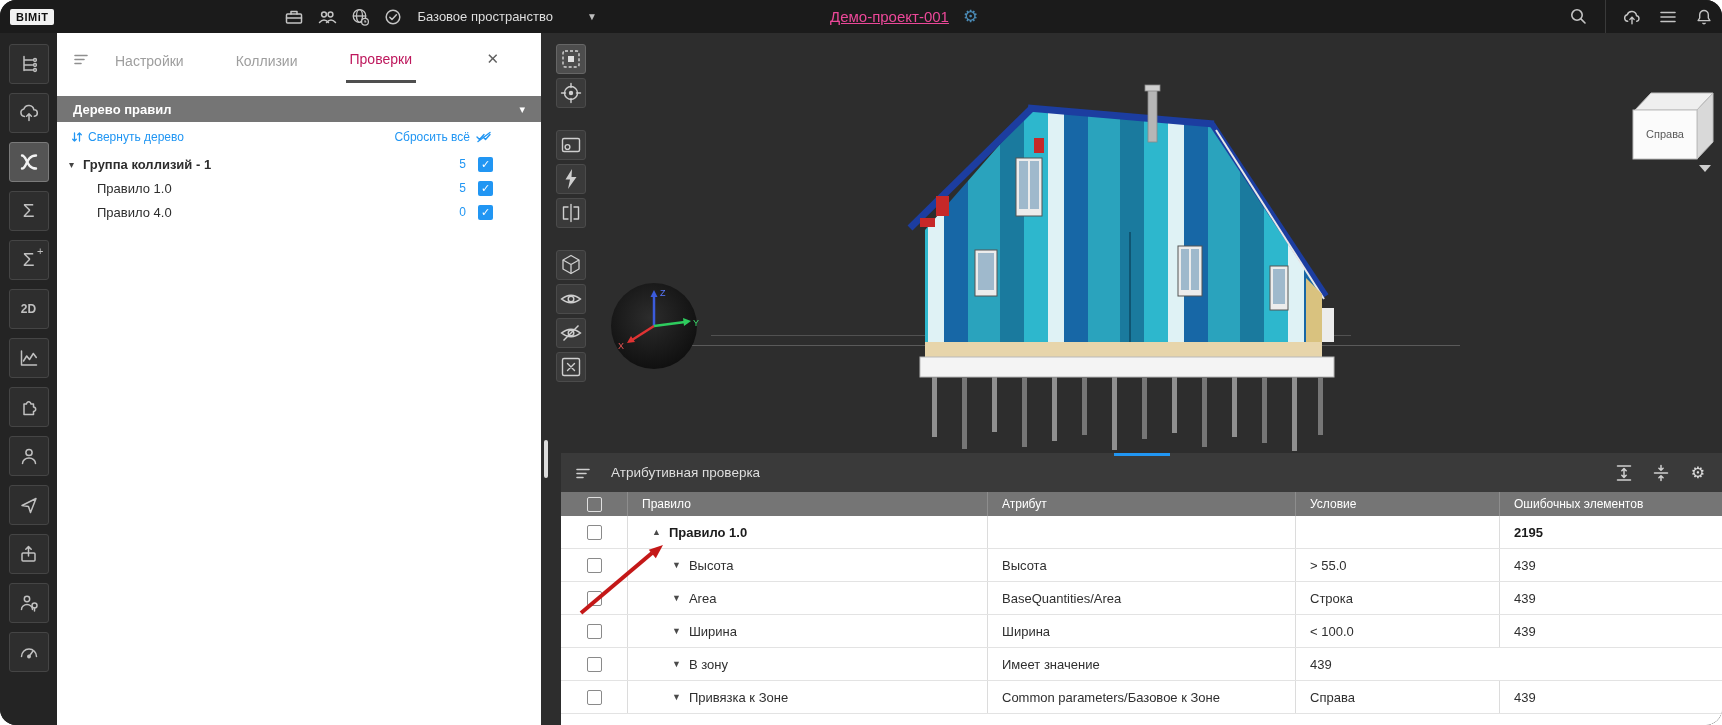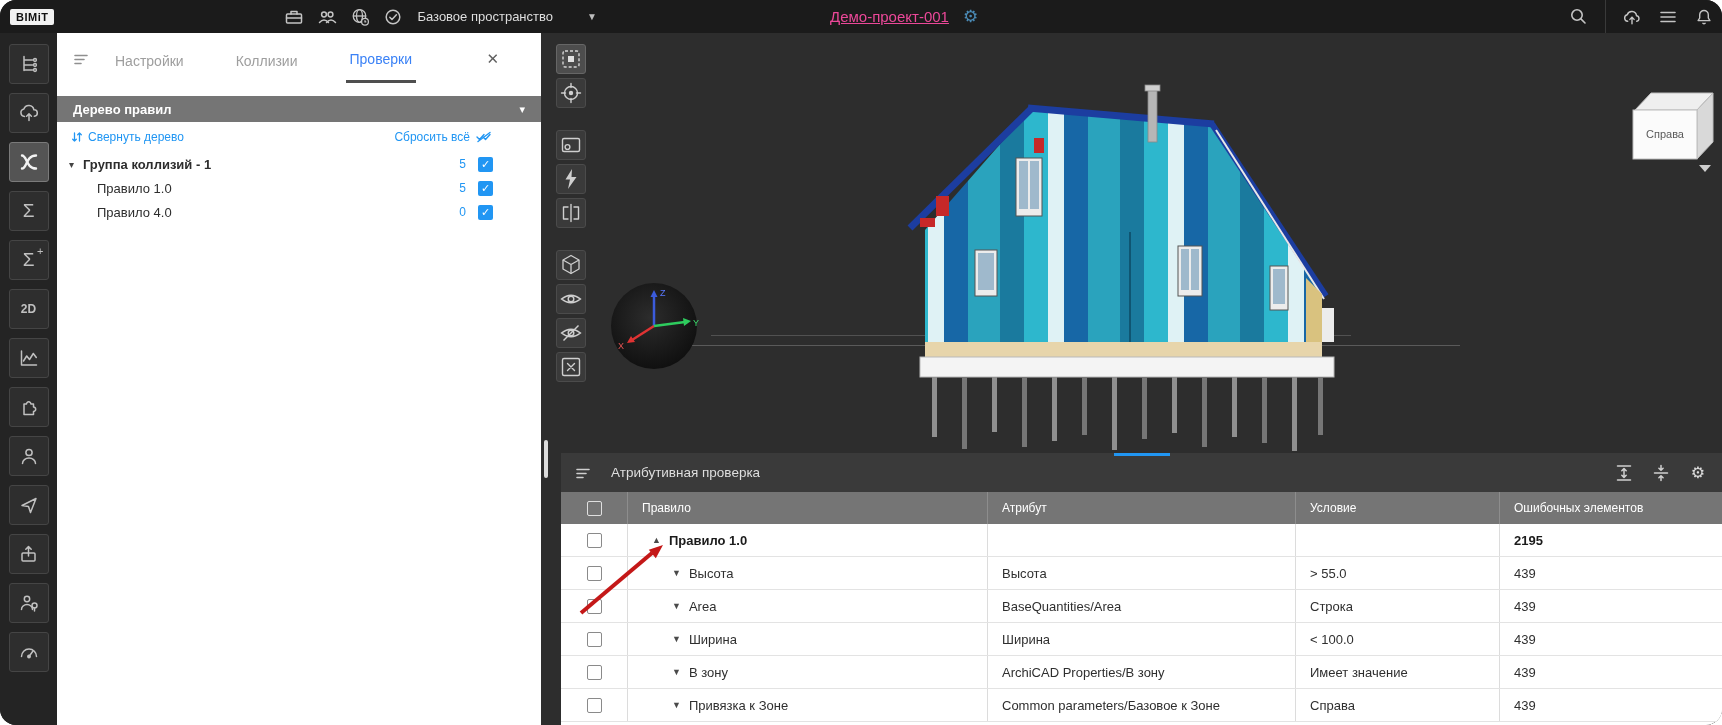--- a/index.html
+++ b/index.html
@@ -25,21 +25,21 @@
   .sigma{font-size:19px;}
   .sigplus{position:relative;font-size:19px;}
   .sigplus .plus{position:absolute;top:-4px;right:-9px;font-size:11px;}
   .twod{font-size:12px;font-weight:bold;}
 
   
   .panel{position:absolute;left:57px;top:33px;width:484px;height:692px;background:#ffffff;}
   .tabbar{height:52px;display:flex;align-items:center;padding:0 42px 0 16px;box-sizing:border-box;}
   .hamb{margin-right:22px;display:flex;cursor:pointer;}
   .tab{font-size:14px;color:#9e9e9e;margin-right:44px;padding:16px 4px 13px;cursor:pointer;}
-  .tab.active{color:#3b82f6;border-bottom:3px solid #4f4f4f;text-align:center;}
+  .tab.active{color:#be185d;border-bottom:3px solid #4f4f4f;text-align:center;}
   .tab-close{margin-left:auto;color:#5f5f5f;font-size:15px;cursor:pointer;}
   .tree-header{margin-top:11px;height:26px;background:#757575;color:#fff;display:flex;align-items:center;font-size:13px;font-weight:bold;padding:0 16px;justify-content:space-between;}
   .tree-header .caret{font-size:11px;font-weight:normal;cursor:pointer;}
   .links{height:30px;display:flex;align-items:center;justify-content:space-between;padding:0 48px 0 14px;}
   .link{color:#2196f3;font-size:12px;cursor:pointer;display:flex;align-items:center;gap:5px;}
   .tree-row{display:flex;align-items:center;height:24px;padding:0 48px 0 12px;cursor:pointer;}
   .tr-caret{width:14px;color:#444;font-size:10px;}
   .tr-label{font-size:13px;color:#2d2d2d;}
   .tr-label.b{font-weight:bold;}
   .tr-child{padding-left:28px;}
@@ -61,21 +61,21 @@
   .redarrow{position:absolute;left:10px;top:482px;z-index:60;pointer-events:none;}
 
   
   .bpanel{position:absolute;left:20px;top:420px;width:1161px;height:272px;background:#fff;z-index:20;}
   .drag-handle{position:absolute;top:0;left:50%;transform:translateX(-50%);width:56px;height:3px;background:#2196f3;z-index:5;cursor:row-resize;}
   .bp-header{height:39px;background:#3a3a3a;display:flex;align-items:center;padding:0 14px;box-sizing:border-box;gap:16px;}
   .bp-title{color:#dedede;font-size:13.5px;}
   .bp-icons{margin-left:auto;display:flex;align-items:center;gap:17px;}
   .bp-ic{width:20px;height:20px;display:flex;align-items:center;justify-content:center;cursor:pointer;color:#dcdcdc;font-size:16px;}
   .thead,.trow{display:grid;grid-template-columns:66px 360px 308px 204px 1fr;}
-  .thead{height:32px;background:#757575;}
+  .thead{height:24px;background:#757575;}
   .hcell{display:flex;align-items:center;color:#fff;font-size:12px;padding-left:14px;border-left:1px solid #8d8d8d;box-sizing:border-box;}
   .hcell:first-child{border-left:none;justify-content:center;padding-left:0;}
   .trow{height:32px;border-bottom:1px solid #e3e3e3;background:#fff;}
   .tcell{display:flex;align-items:center;font-size:13px;color:#2f2f2f;padding-left:14px;border-left:1px solid #dcdcdc;box-sizing:border-box;overflow:hidden;white-space:nowrap;}
   .tcell:first-child{border-left:none;justify-content:center;padding-left:0;}
   .tbx{width:15px;height:15px;border:1.5px solid #8a8a8a;border-radius:2px;background:#fff;cursor:pointer;box-sizing:border-box;}
   .rc{display:flex;align-items:center;}
   .rcaret{font-size:9px;color:#4a4a4a;margin-right:8px;cursor:pointer;}
   .grp .tcell{font-weight:bold;color:#1b1b1b;}
   .grp .rcaret{margin-left:10px;}
@@ -545,21 +545,20 @@
       </div>
 
       <div class="trow">
         <div class="tcell">
             <span class="tbx"></span>
           </div>
         <div class="tcell rc">
             <span class="rcaret child-ind">▼</span>
             <span>В зону</span>
           </div>
-        <div class="tcell">ArchiCAD Properties/В зону</div>
         <div class="tcell">Имеет значение</div>
         <div class="tcell">439</div>
       </div>
 
       <div class="trow">
         <div class="tcell">
             <span class="tbx"></span>
           </div>
         <div class="tcell rc">
             <span class="rcaret child-ind">▼</span>

